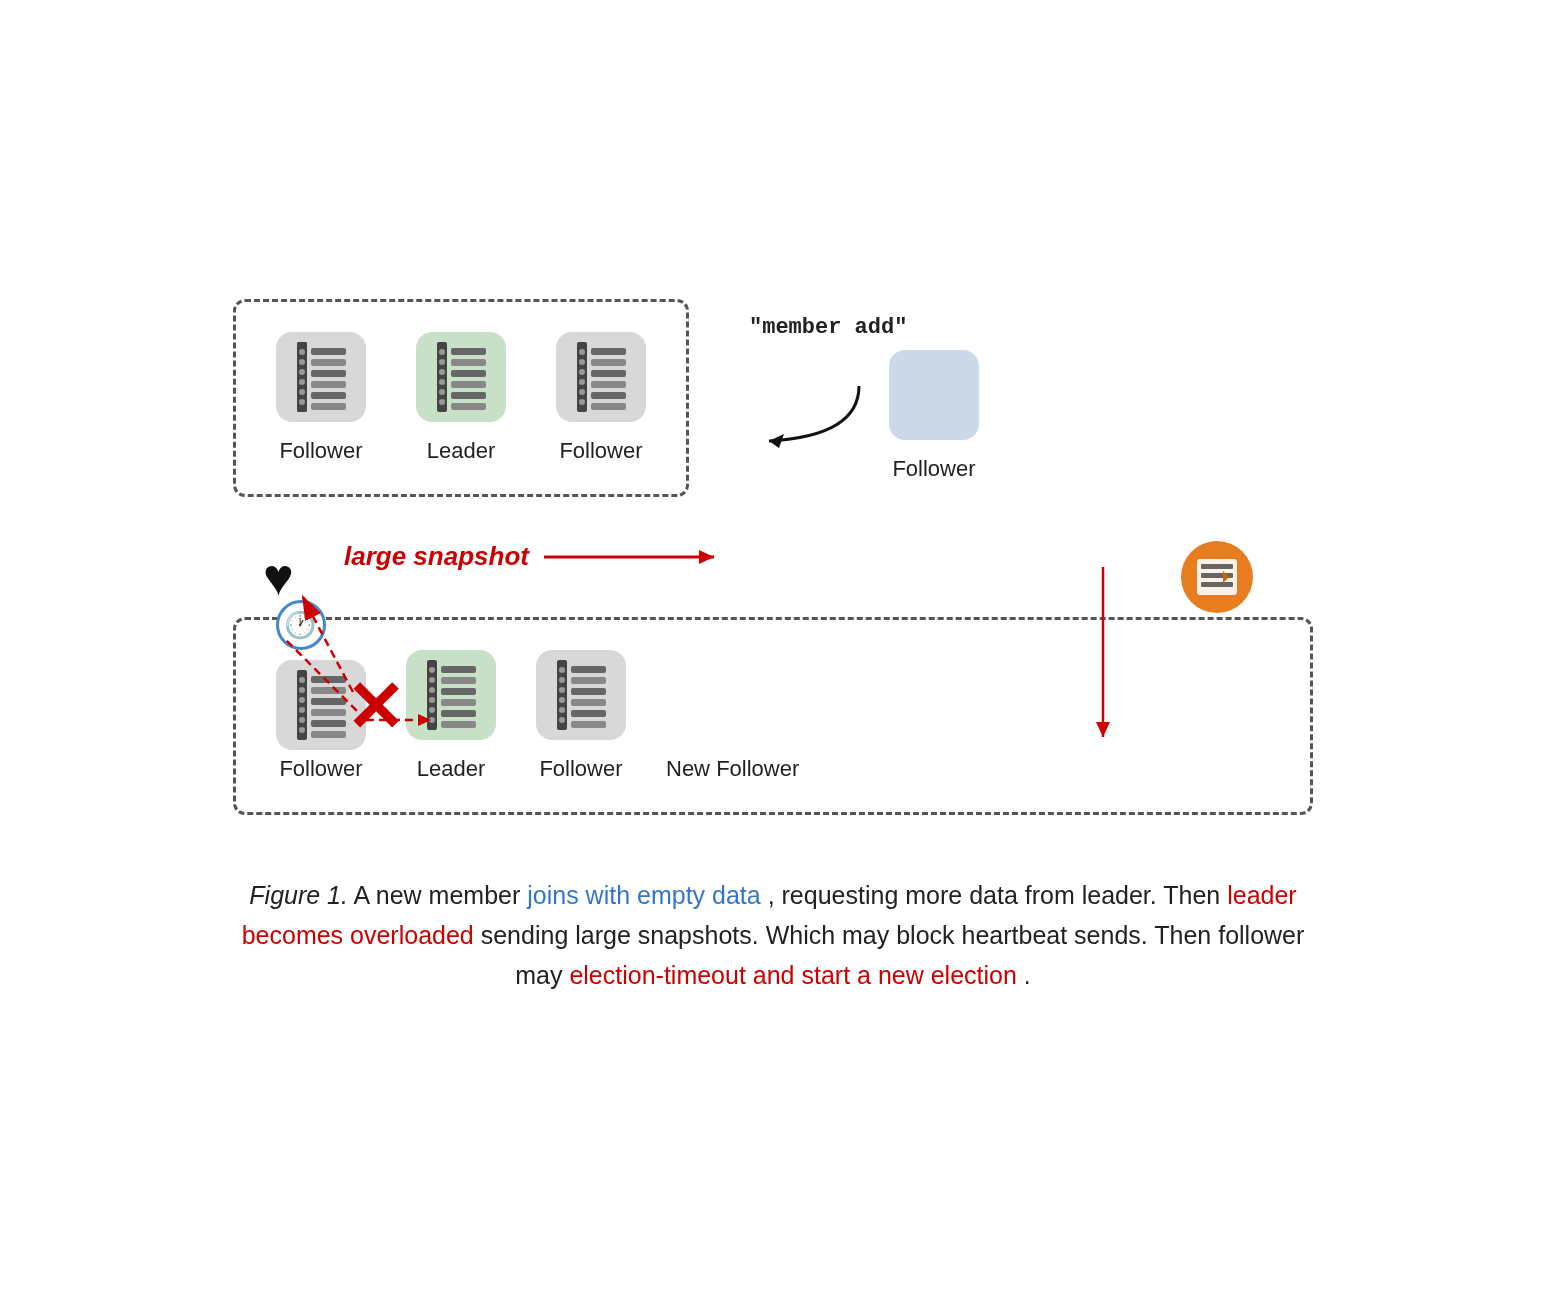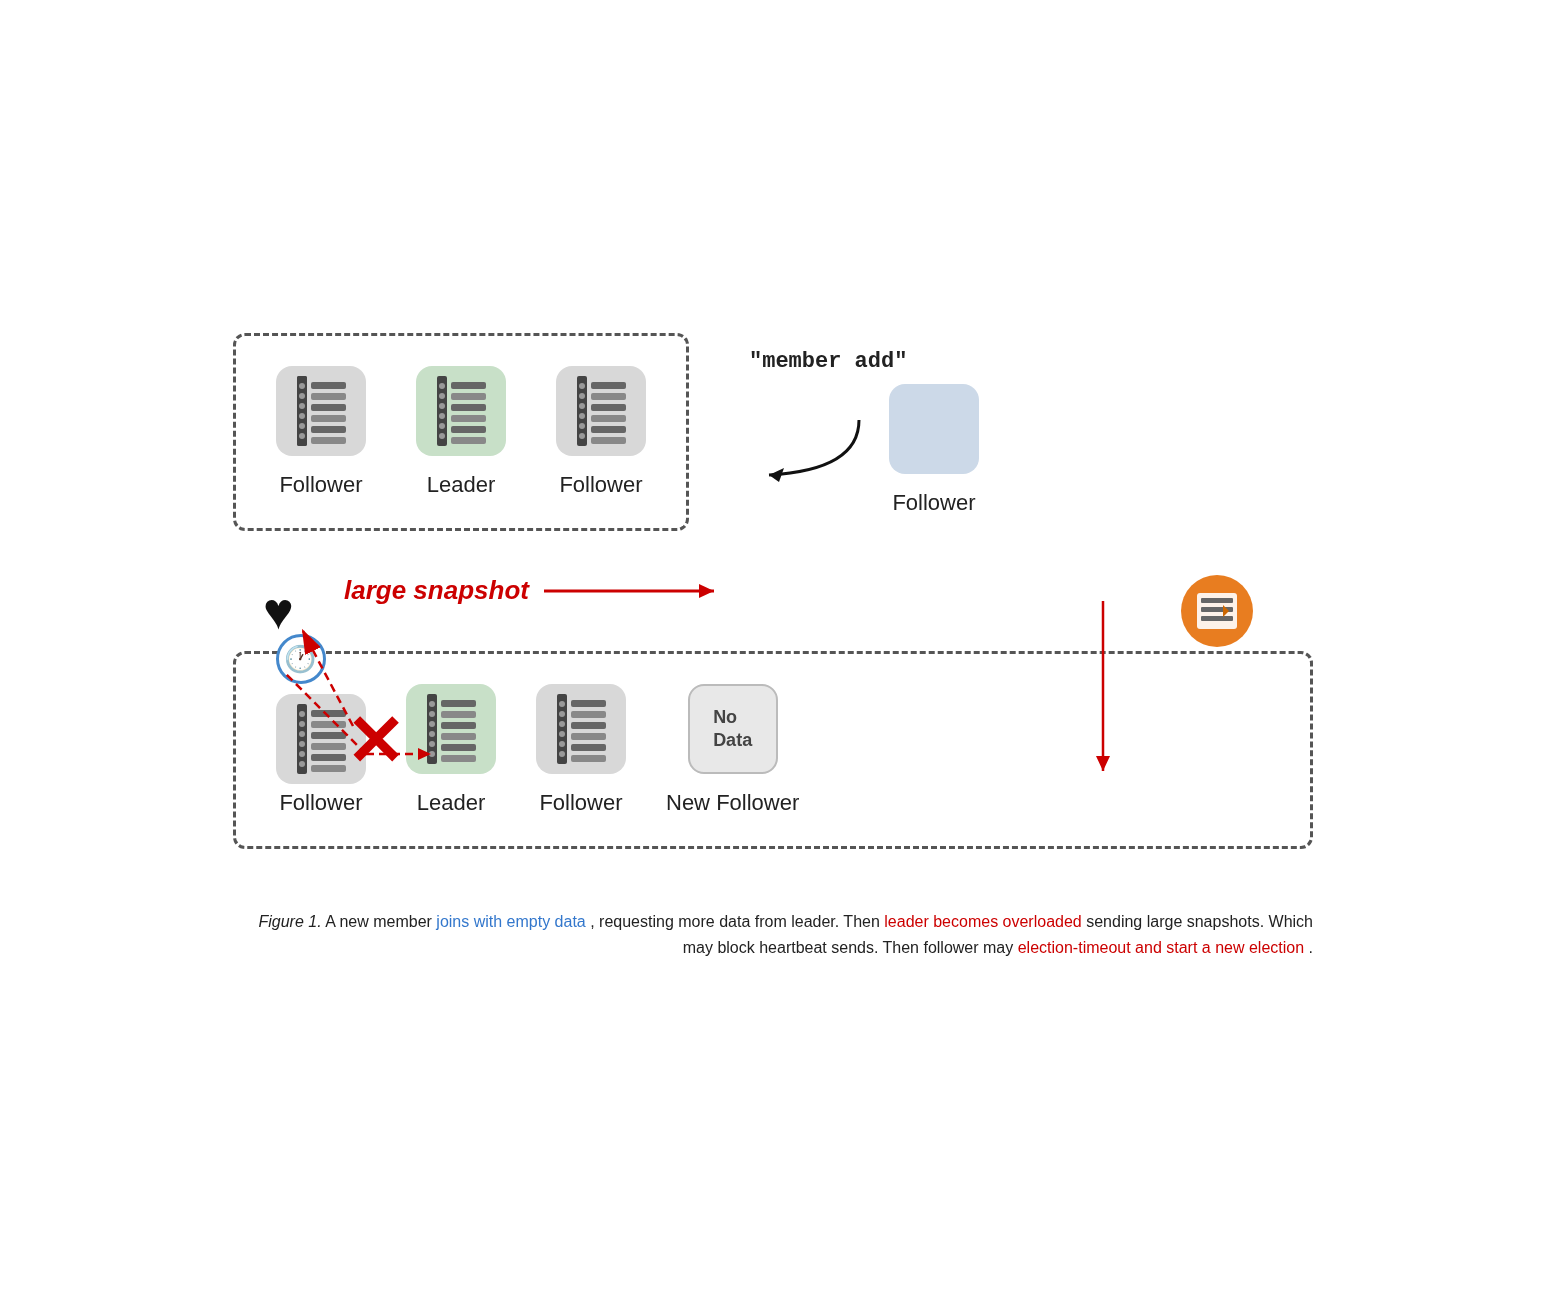--- a/index.html
+++ b/index.html
@@ -105,24 +105,24 @@
       align-items: center;
       justify-content: center;
       font-size: 18px;
       color: #444;
       font-weight: bold;
       line-height: 1.3;
     }
 
     
     .caption {
-      font-size: 16px;
+      font-size: 25px;
       line-height: 1.6;
       color: #222;
-      text-align: right;
+      text-align: center;
       margin-top: 20px;
     }
     .caption .italic {
       font-style: italic;
     }
     .caption .blue {
       color: #3377cc;
     }
     .caption .red {
       color: #cc0000;
@@ -333,23 +333,20 @@
               <rect x="22" y="30" width="35" height="7" rx="2" fill="#666"></rect>
               <rect x="22" y="41" width="35" height="7" rx="2" fill="#888"></rect>
               <rect x="22" y="52" width="35" height="7" rx="2" fill="#666"></rect>
               <rect x="22" y="63" width="35" height="7" rx="2" fill="#888"></rect>
             </svg>
           </div>
           <div class="node-label">Follower</div>
         </div>
 
         <div class="node-group">
-          <div class="no-data-box">
-            <span>No<br>Data</span>
-          </div>
           <div class="node-label">
             <span style="font-weight:normal;">New</span>
             <span> Follower</span>
           </div>
         </div>
       </div>
     </div>
 
     <svg style="position:absolute;top:0;left:0;width:100%;height:100%;pointer-events:none;overflow:visible;">
 

